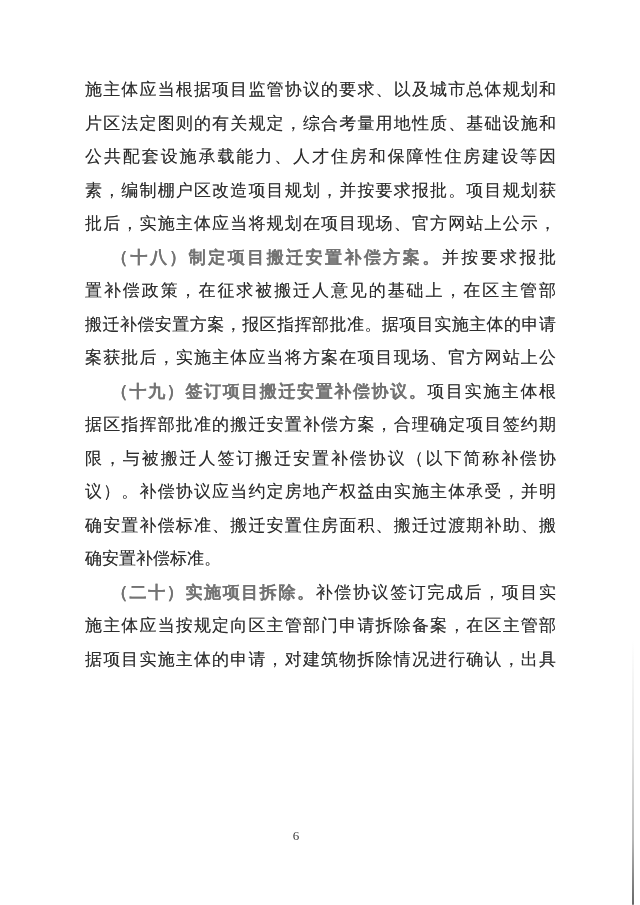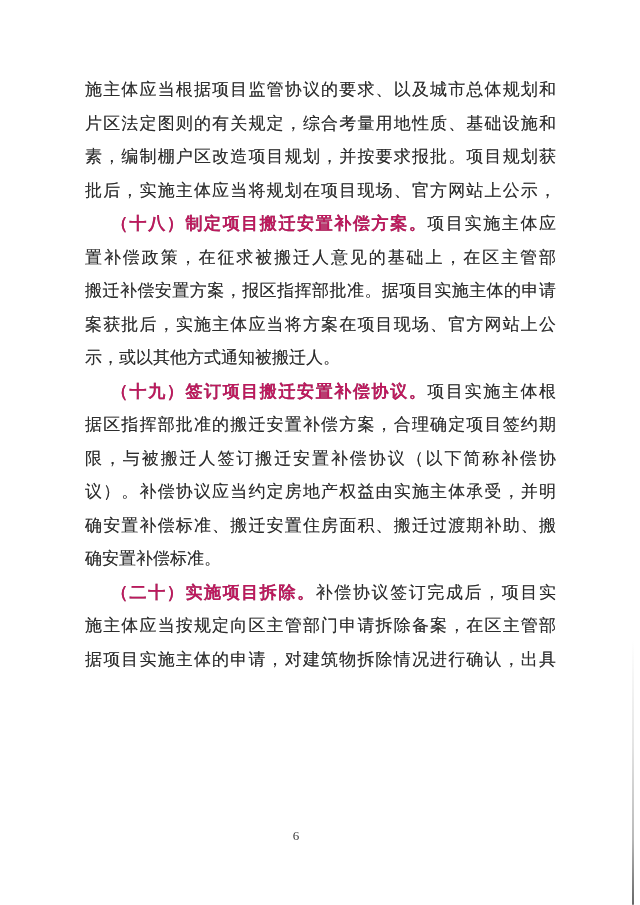--- a/index.html
+++ b/index.html
@@ -32,21 +32,21 @@
     text-align: justify;
     text-align-last: justify;
     -moz-text-align-last: justify;
     text-justify: inter-character;
   }
   .line.indent {
     text-indent: 26px;
   }
   .bold {
     font-weight: 700;
-    color: #be185d;
+    color: #737373;
   }
   .page-number {
     position: absolute;
     left: 0;
     top: 828px;
     width: 592px;
     text-align: center;
     font-size: 13px;
     color: #3a3a3a;
   }
@@ -64,27 +64,27 @@
       rgba(75,75,75,0.85) 100%);
   }
 </style>
 </head>
 <body>
 
 <div class="scan-page">
   <div class="text-block">
       <div class="line fill"><span>施主体应当根据项目监管协议的要求、以及城市总体规划和</span></div>
       <div class="line fill"><span>片区法定图则的有关规定，综合考量用地性质、基础设施和</span></div>
+      <div class="line fill"><span>公共配套设施承载能力、人才住房和保障性住房建设等因</span></div>
       <div class="line fill"><span>素，编制棚户区改造项目规划，并按要求报批。项目规划获</span></div>
       <div class="line fill"><span>批后，实施主体应当将规划在项目现场、官方网站上公示，</span></div>
-      <div class="line fill indent"><span class="bold">（十八）制定项目搬迁安置补偿方案。</span><span>项目实施主体应</span></div>
+      <div class="line fill indent"><span class="bold">（十八）制定项目搬迁安置补偿方案。</span><span>并按要求报批</span></div>
       <div class="line fill"><span>置补偿政策，在征求被搬迁人意见的基础上，在区主管部</span></div>
       <div class="line fill"><span>搬迁补偿安置方案，报区指挥部批准。据项目实施主体的申请</span></div>
       <div class="line fill"><span>案获批后，实施主体应当将方案在项目现场、官方网站上公</span></div>
-      <div class="line"><span>示，或以其他方式通知被搬迁人。</span></div>
       <div class="line fill indent"><span class="bold">（十九）签订项目搬迁安置补偿协议。</span><span>项目实施主体根</span></div>
       <div class="line fill"><span>据区指挥部批准的搬迁安置补偿方案，合理确定项目签约期</span></div>
       <div class="line fill"><span>限，与被搬迁人签订搬迁安置补偿协议（以下简称补偿协</span></div>
       <div class="line fill"><span>议）。补偿协议应当约定房地产权益由实施主体承受，并明</span></div>
       <div class="line fill"><span>确安置补偿标准、搬迁安置住房面积、搬迁过渡期补助、搬</span></div>
       <div class="line"><span>确安置补偿标准。</span></div>
       <div class="line fill indent"><span class="bold">（二十）实施项目拆除。</span><span>补偿协议签订完成后，项目实</span></div>
       <div class="line fill"><span>施主体应当按规定向区主管部门申请拆除备案，在区主管部</span></div>
       <div class="line fill"><span>据项目实施主体的申请，对建筑物拆除情况进行确认，出具</span></div>
     </div>

